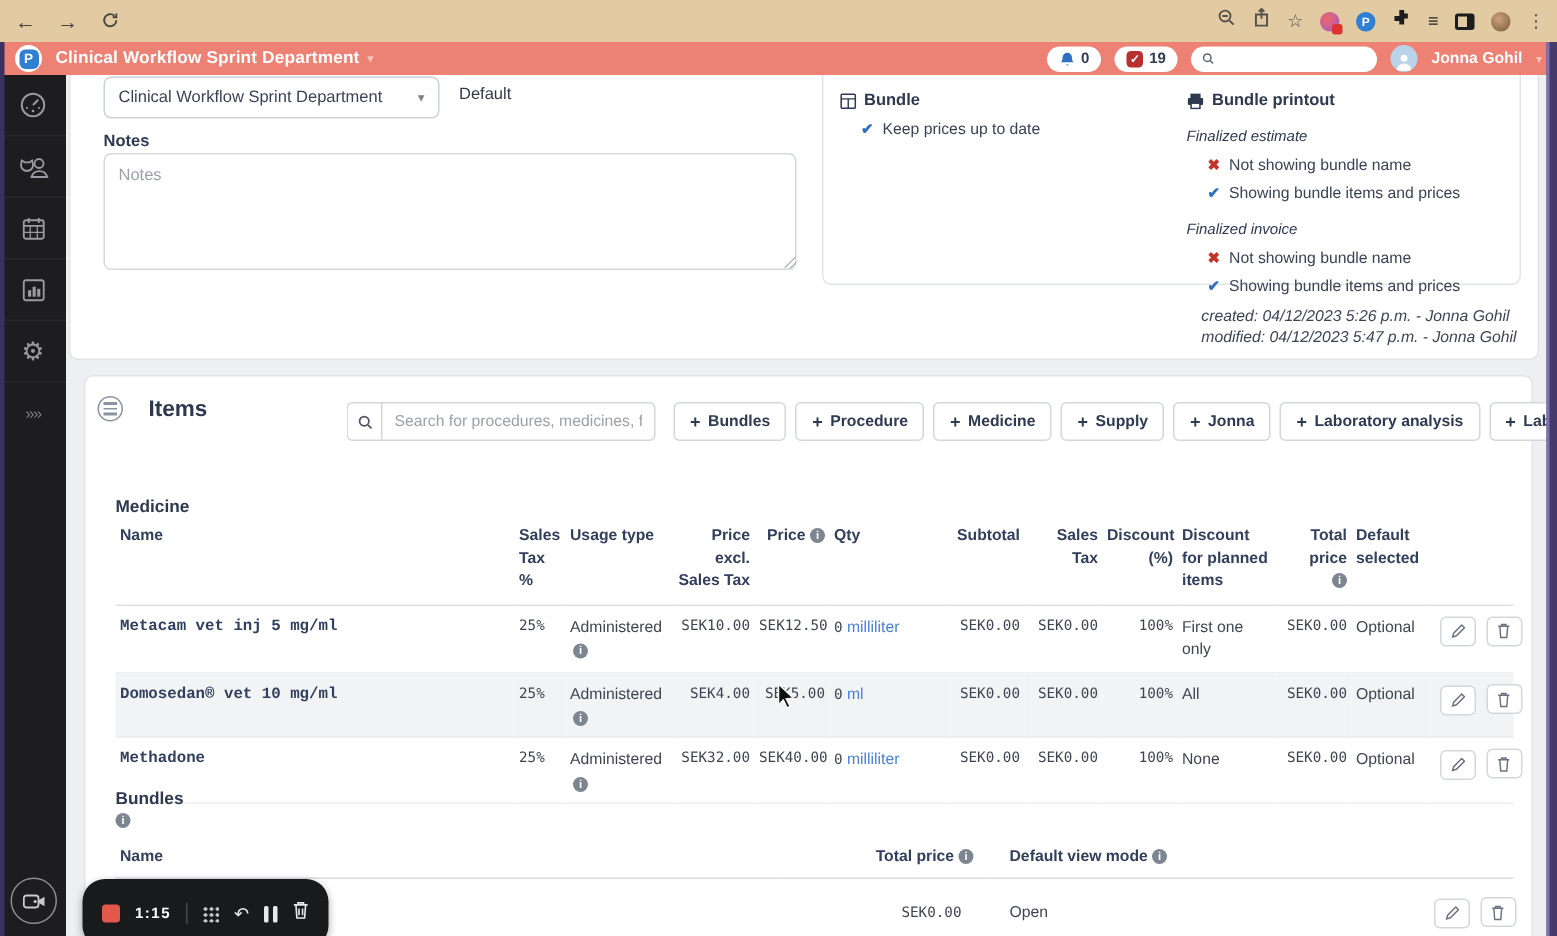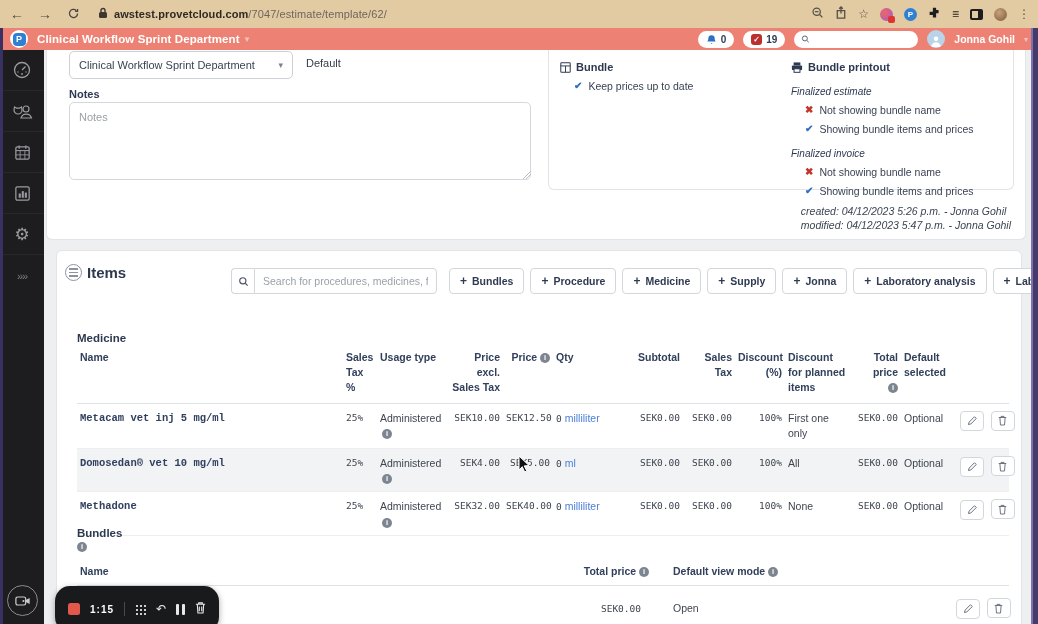--- a/index.html
+++ b/index.html
@@ -64,21 +64,21 @@
   .bc-left { position:absolute; left:11px; top:11px; }
   .bc-right { position:absolute; left:242px; top:11px; }
   .state-line { display:flex; align-items:flex-start; gap:6px; margin:7px 0 0 14px; }
   .st-check { color:#2f6fc0; font-size:10px; font-weight:bold; }
   .st-cross { color:#c2352b; font-size:10px; font-weight:bold; }
   .grp-title { font-style:italic; font-weight:normal; color:#2e3950; font-size:10px; margin-top:13px; }
   .meta-lines { position:absolute; right:14px; top:155px; text-align:left; font-style:italic; font-size:10.5px; color:#3c4454; line-height:13.5px; }
 
   
   .items-card { position:absolute; left:56px; top:250px; width:966px; height:400px; background:#fff; border:1px solid #e2e5e8; border-radius:6px; }
-  .items-head { position:absolute; left:8px; top:13px; display:flex; align-items:flex-end; gap:5px; }
+  .items-head { position:absolute; left:8px; top:13px; display:flex; align-items:flex-end; gap:17px; }
   .items-circle { width:17px; height:17px; border:1.5px solid #8b93a1; border-radius:50%; display:flex; flex-direction:column; align-items:center; justify-content:center; gap:2px; }
   .items-circle i { display:block; width:9px; height:1.5px; background:#8b93a1; }
   .items-title { font-size:15px; font-weight:bold; color:#2e3950; }
   .toolbar { position:absolute; left:174px; top:17px; display:flex; align-items:stretch; height:26px; }
   .srch-prepend { width:23px; border:1px solid #d3d7db; border-right:none; border-radius:4px 0 0 4px; display:flex; align-items:center; justify-content:center; background:#fff; }
   .srch-input { width:183px; border:1px solid #d3d7db; border-radius:0 4px 4px 0; font-size:10.5px; padding:0 8px; color:#3a4354; font-family:"Liberation Sans",sans-serif; outline:none; }
   .srch-input::placeholder { color:#9ba1a8; }
   .btn-row { display:flex; gap:6px; margin-left:12px; }
   .btn { border:1px solid #d3d7db; background:#fff; border-radius:4px; font-size:10.5px; font-weight:bold; color:#2f3b52; padding:0 10px; display:flex; align-items:center; gap:5px; white-space:nowrap; font-family:"Liberation Sans",sans-serif; }
   .plus { font-size:12px; font-weight:bold; color:#2f3b52; }
@@ -123,29 +123,20 @@
 <div class="stage">
 
   <div class="chrome">
     <span class="navbtn">←</span>
     <span class="navbtn">→</span>
     <span class="navbtn">
       <svg width="13" height="13" viewBox="0 0 16 16">
           <path d="M13 8a5 5 0 1 1-1.6-3.7M13 2.5v3h-3" fill="none" stroke="#4a463f" stroke-width="1.6"></path>
         </svg>
     </span>
-    <div class="omnibox">
-      <span>
-        <svg width="10" height="12" viewBox="0 0 10 12">
-            <rect x="1" y="5" width="8" height="6" rx="1.5" fill="#3c3830"></rect>
-            <path d="M3 5V3.5a2 2 0 0 1 4 0V5" fill="none" stroke="#3c3830" stroke-width="1.4"></path>
-          </svg>
-      </span>
-      <span class="url"><span>awstest.provetcloud.com</span><span class="path">/7047/estimate/template/62/</span></span>
-    </div>
     <div class="chrome-right">
       <span><svg width="13" height="13" viewBox="0 0 16 16">
             <circle cx="7" cy="7" r="4.5" fill="none" stroke="#55504a" stroke-width="1.5"></circle>
             <line x1="4.8" y1="7" x2="9.2" y2="7" stroke="#55504a" stroke-width="1.5"></line>
             <line x1="10.5" y1="10.5" x2="14" y2="14" stroke="#55504a" stroke-width="1.5"></line>
           </svg></span>
       <span><svg width="12" height="13" viewBox="0 0 12 14">
             <path d="M2 5h8v8H2z" fill="none" stroke="#55504a" stroke-width="1.4"></path>
             <path d="M6 8V1M4 3l2-2 2 2" fill="none" stroke="#55504a" stroke-width="1.4"></path>
           </svg></span>

